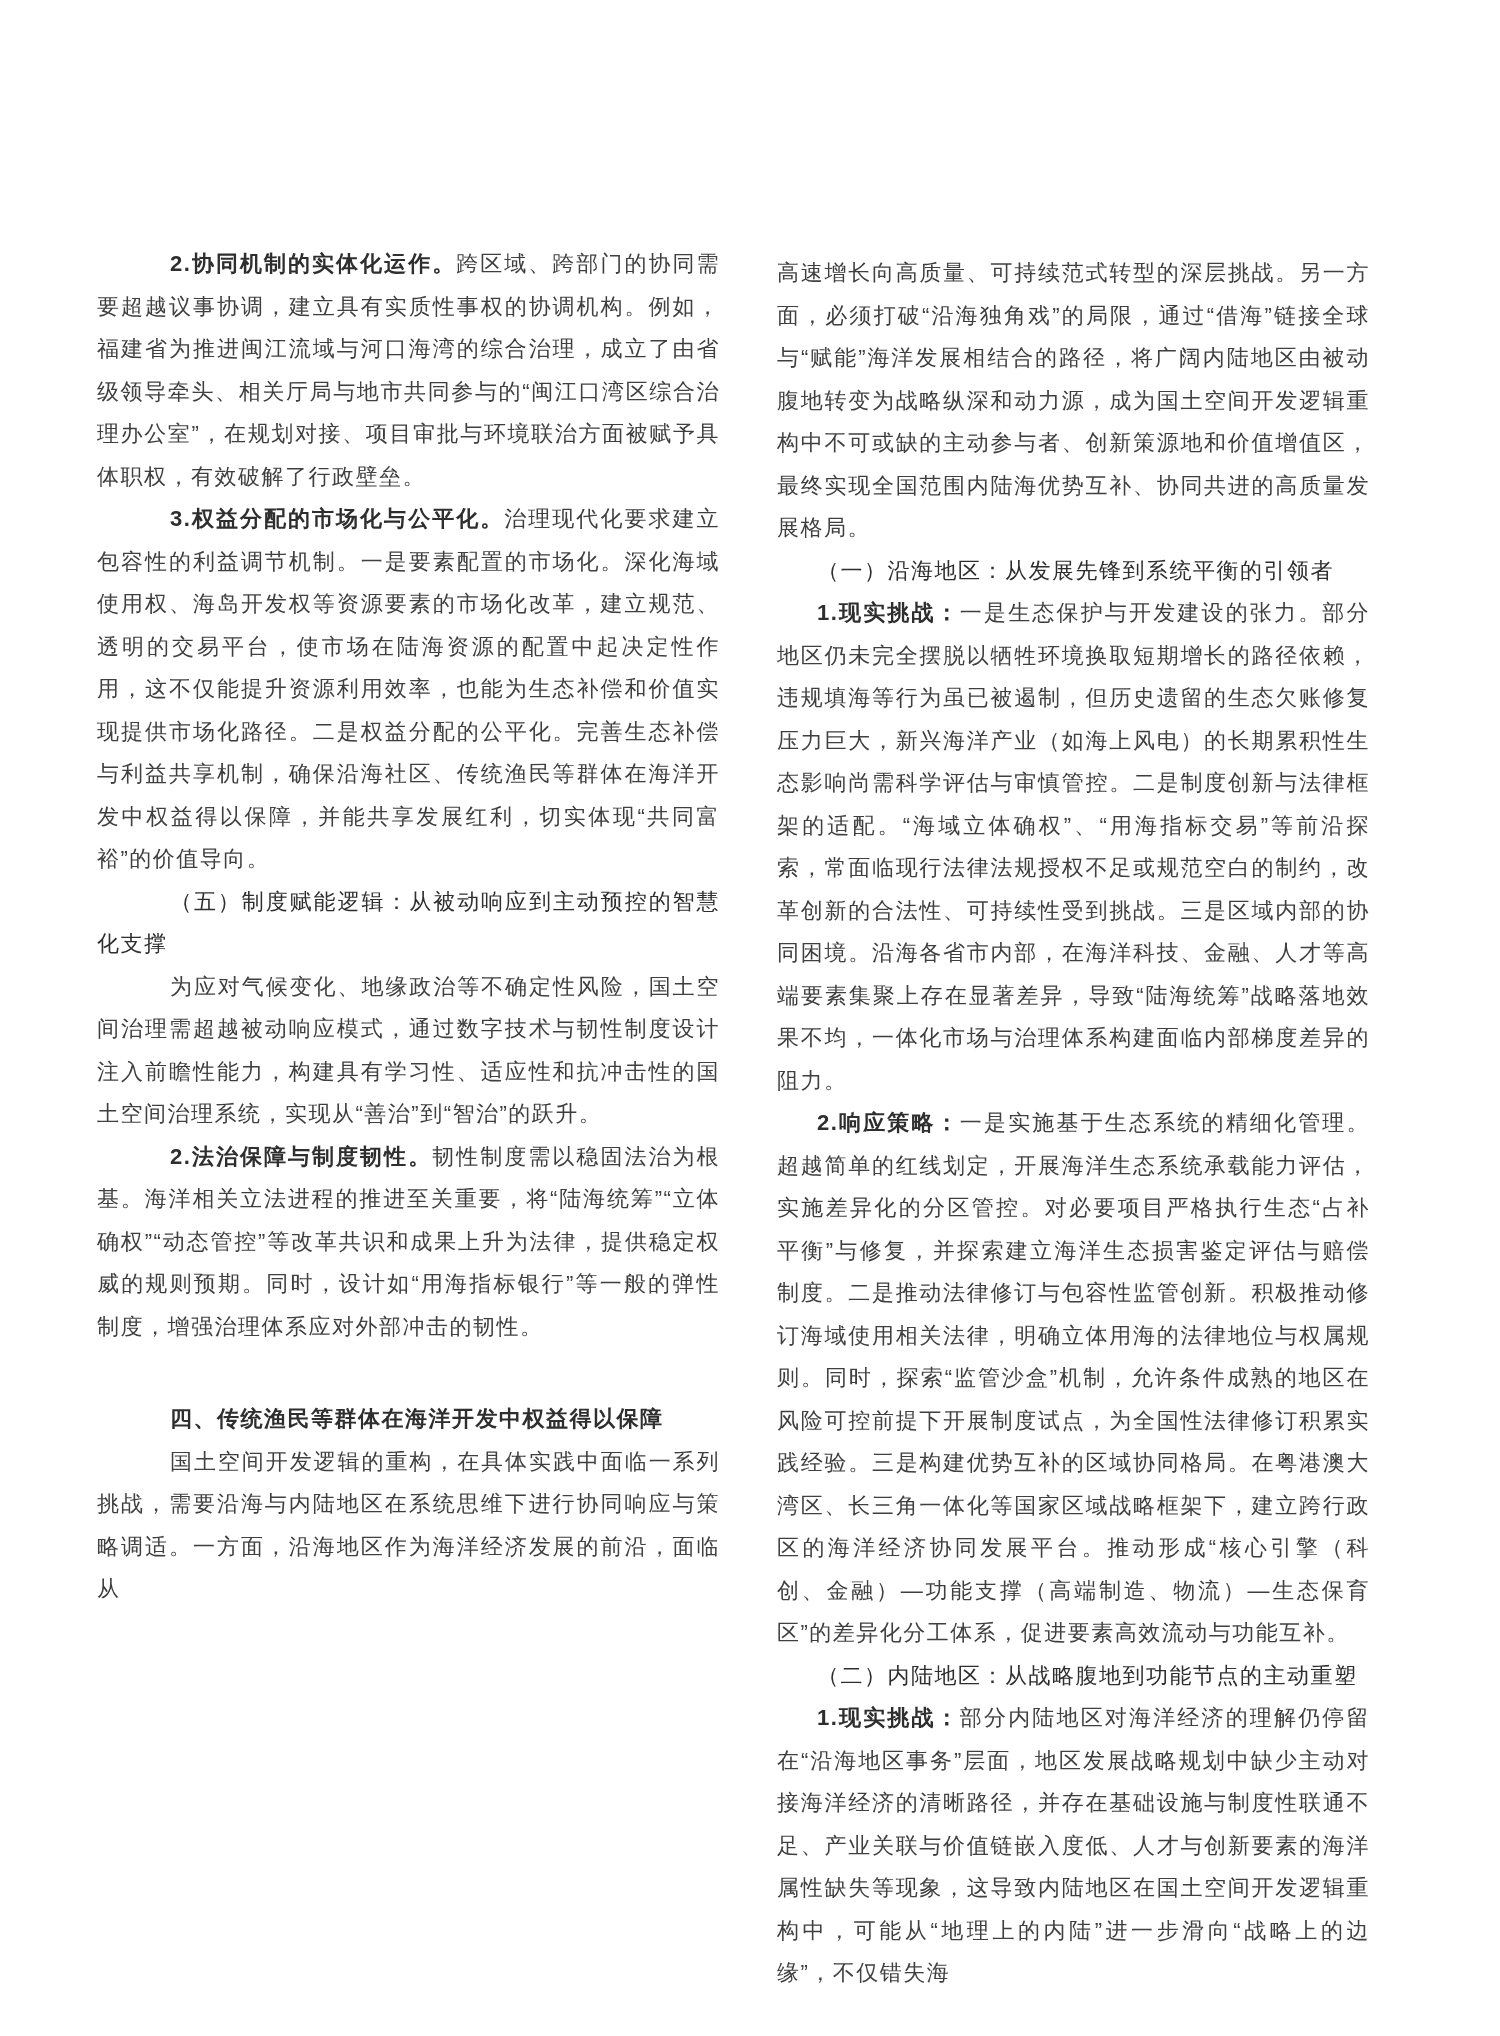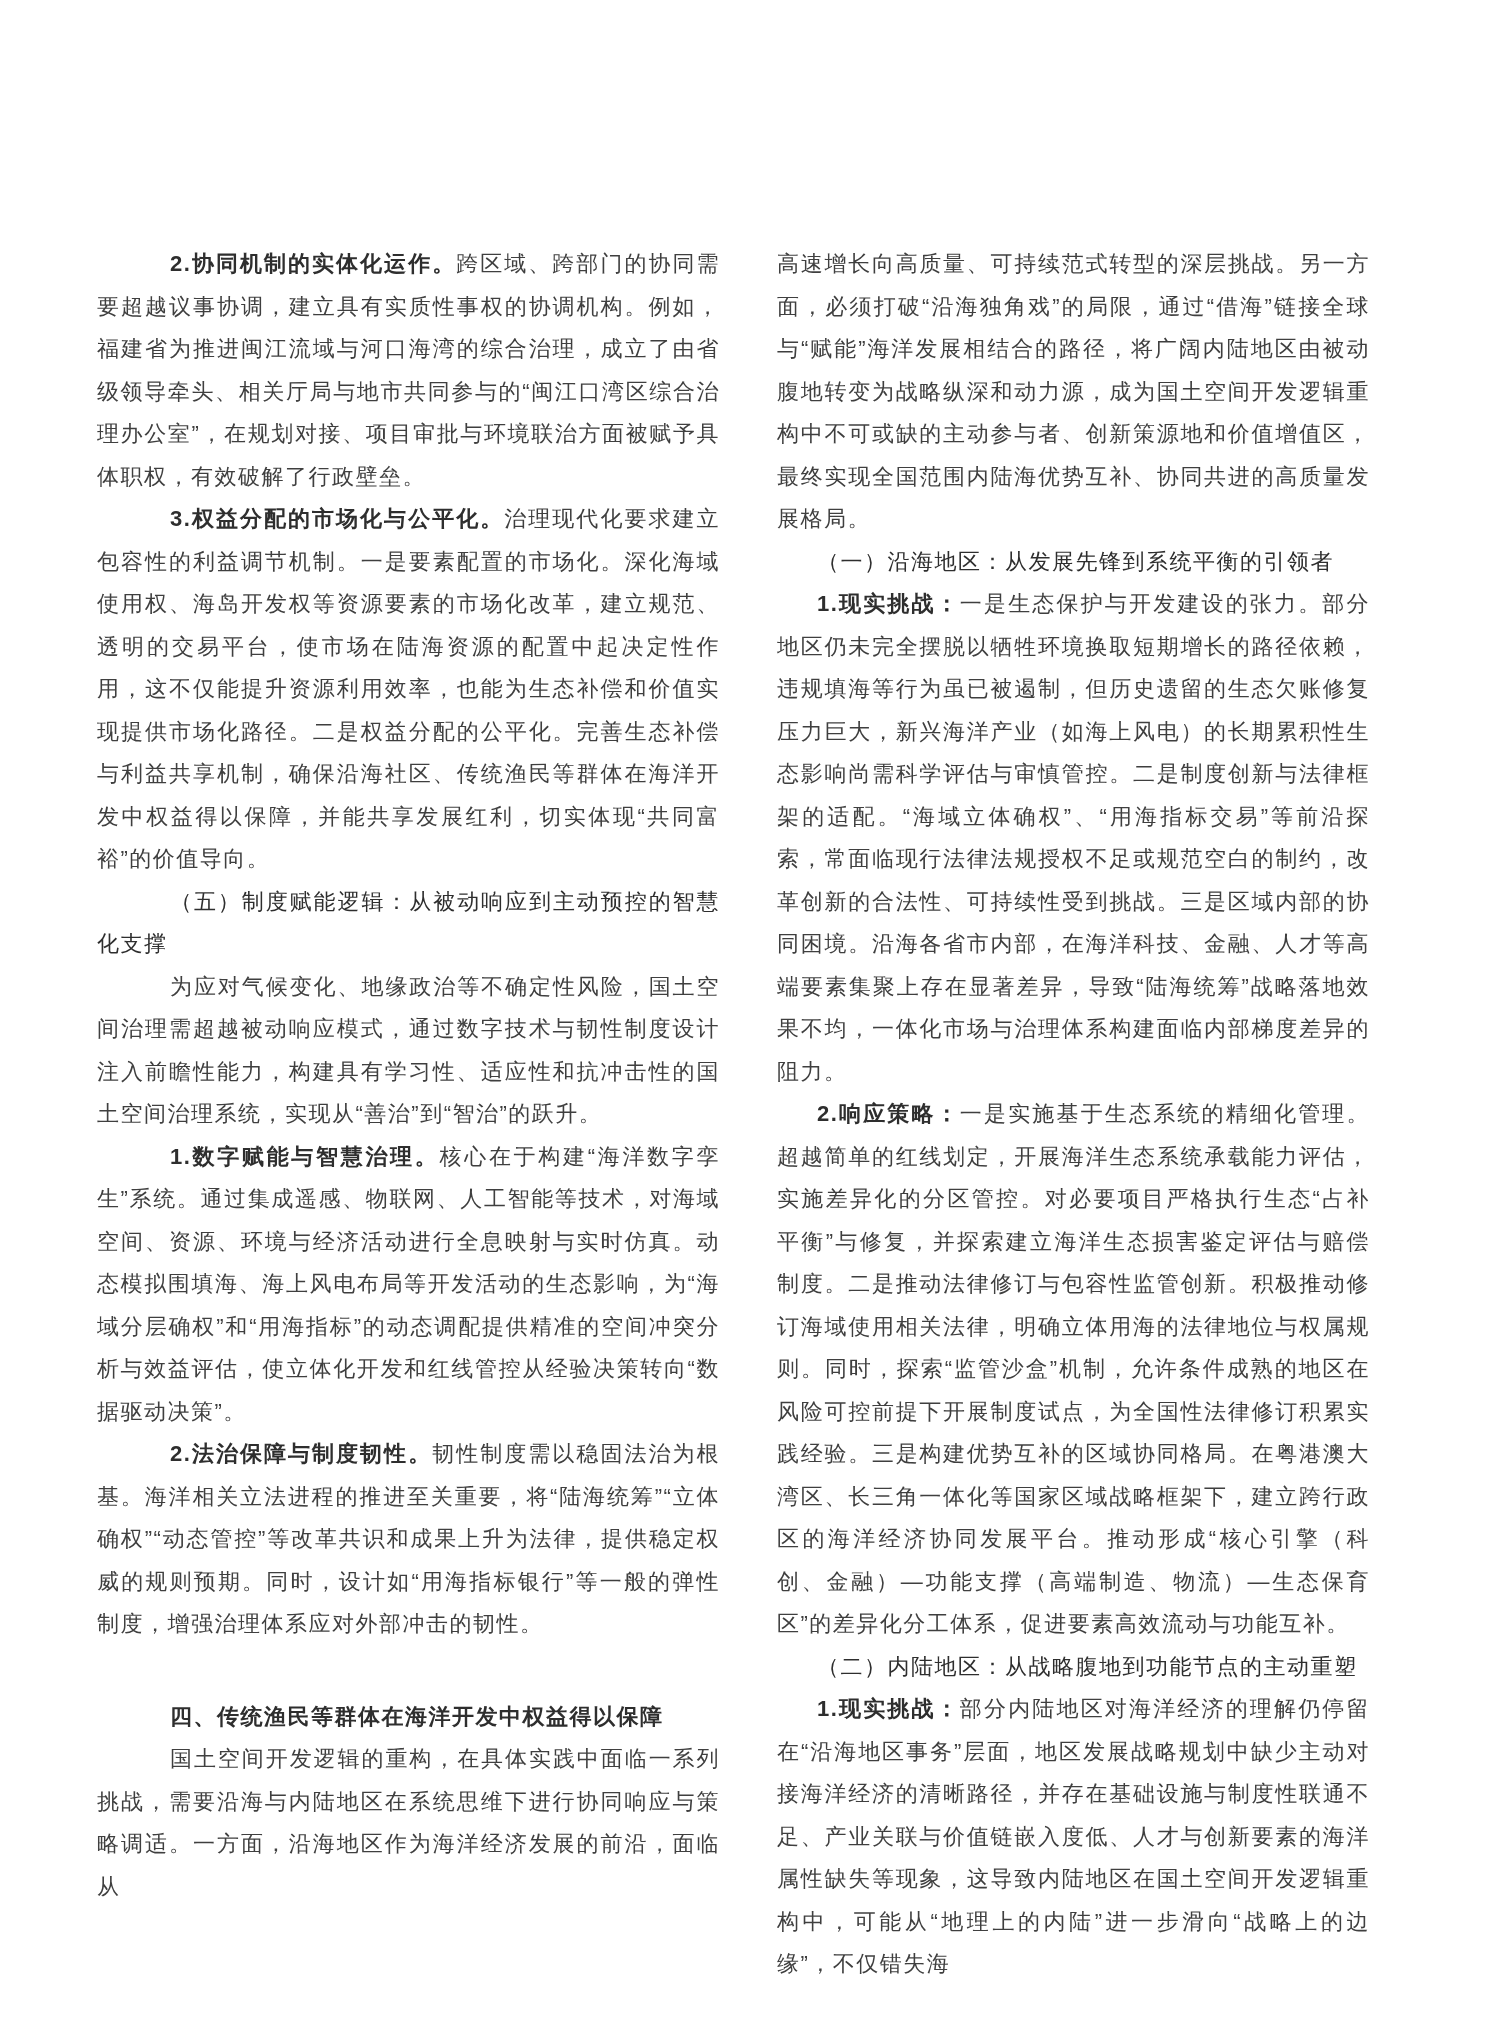--- a/index.html
+++ b/index.html
@@ -18,21 +18,21 @@
     letter-spacing:1.5px;
     text-align:justify;
     text-justify:inter-ideograph;
     color:#3f3f3f;
   }
   .col-left{left:97px;width:623px;}
   .col-right{left:777px;width:593px;}
   .col p{margin:0;padding:0;}
   .col-left p.indent{text-indent:73px;}
   .col-right p.indent{text-indent:40px;}
-  p.cont{text-indent:0 !important;}
+  p.cont{text-indent:0 !important;margin-top:9px;}
   p.heading{font-weight:400;color:#2e2e2e;}
   p.section-heading{font-weight:700;color:#2e2e2e;margin-top:50px !important;}
   b.lead{font-weight:700;color:#2e2e2e;}
   .footer{
     position:absolute;
     top:1941px;
     right:187px;
     font-size:26px;
     letter-spacing:0.5px;
     color:#454545;
@@ -44,21 +44,20 @@
 </head>
 <body>
 
 <div class="page">
 
   <div class="col col-left">
       <p class="para indent"><b class="lead">2.协同机制的实体化运作。</b><span>跨区域、跨部门的协同需要超越议事协调，建立具有实质性事权的协调机构。例如，福建省为推进闽江流域与河口海湾的综合治理，成立了由省级领导牵头、相关厅局与地市共同参与的“闽江口湾区综合治理办公室”，在规划对接、项目审批与环境联治方面被赋予具体职权，有效破解了行政壁垒。</span></p>
       <p class="para indent"><b class="lead">3.权益分配的市场化与公平化。</b><span>治理现代化要求建立包容性的利益调节机制。一是要素配置的市场化。深化海域使用权、海岛开发权等资源要素的市场化改革，建立规范、透明的交易平台，使市场在陆海资源的配置中起决定性作用，这不仅能提升资源利用效率，也能为生态补偿和价值实现提供市场化路径。二是权益分配的公平化。完善生态补偿与利益共享机制，确保沿海社区、传统渔民等群体在海洋开发中权益得以保障，并能共享发展红利，切实体现“共同富裕”的价值导向。</span></p>
       <p class="indent heading">（五）制度赋能逻辑：从被动响应到主动预控的智慧化支撑</p>
       <p class="para indent">为应对气候变化、地缘政治等不确定性风险，国土空间治理需超越被动响应模式，通过数字技术与韧性制度设计注入前瞻性能力，构建具有学习性、适应性和抗冲击性的国土空间治理系统，实现从“善治”到“智治”的跃升。</p>
-      <p class="para indent"><b class="lead">1.数字赋能与智慧治理。</b><span>核心在于构建“海洋数字孪生”系统。通过集成遥感、物联网、人工智能等技术，对海域空间、资源、环境与经济活动进行全息映射与实时仿真。动态模拟围填海、海上风电布局等开发活动的生态影响，为“海域分层确权”和“用海指标”的动态调配提供精准的空间冲突分析与效益评估，使立体化开发和红线管控从经验决策转向“数据驱动决策”。</span></p>
       <p class="para indent"><b class="lead">2.法治保障与制度韧性。</b><span>韧性制度需以稳固法治为根基。海洋相关立法进程的推进至关重要，将“陆海统筹”“立体确权”“动态管控”等改革共识和成果上升为法律，提供稳定权威的规则预期。同时，设计如“用海指标银行”等一般的弹性制度，增强治理体系应对外部冲击的韧性。</span></p>
       <p class="indent section-heading">四、传统渔民等群体在海洋开发中权益得以保障</p>
       <p class="para indent">国土空间开发逻辑的重构，在具体实践中面临一系列挑战，需要沿海与内陆地区在系统思维下进行协同响应与策略调适。一方面，沿海地区作为海洋经济发展的前沿，面临从</p>
     </div>
 
   <div class="col col-right">
       <p class="para cont">高速增长向高质量、可持续范式转型的深层挑战。另一方面，必须打破“沿海独角戏”的局限，通过“借海”链接全球与“赋能”海洋发展相结合的路径，将广阔内陆地区由被动腹地转变为战略纵深和动力源，成为国土空间开发逻辑重构中不可或缺的主动参与者、创新策源地和价值增值区，最终实现全国范围内陆海优势互补、协同共进的高质量发展格局。</p>
       <p class="indent heading">（一）沿海地区：从发展先锋到系统平衡的引领者</p>
       <p class="para indent"><b class="lead">1.现实挑战：</b><span>一是生态保护与开发建设的张力。部分地区仍未完全摆脱以牺牲环境换取短期增长的路径依赖，违规填海等行为虽已被遏制，但历史遗留的生态欠账修复压力巨大，新兴海洋产业（如海上风电）的长期累积性生态影响尚需科学评估与审慎管控。二是制度创新与法律框架的适配。“海域立体确权”、“用海指标交易”等前沿探索，常面临现行法律法规授权不足或规范空白的制约，改革创新的合法性、可持续性受到挑战。三是区域内部的协同困境。沿海各省市内部，在海洋科技、金融、人才等高端要素集聚上存在显著差异，导致“陆海统筹”战略落地效果不均，一体化市场与治理体系构建面临内部梯度差异的阻力。</span></p>
       <p class="para indent"><b class="lead">2.响应策略：</b><span>一是实施基于生态系统的精细化管理。超越简单的红线划定，开展海洋生态系统承载能力评估，实施差异化的分区管控。对必要项目严格执行生态“占补平衡”与修复，并探索建立海洋生态损害鉴定评估与赔偿制度。二是推动法律修订与包容性监管创新。积极推动修订海域使用相关法律，明确立体用海的法律地位与权属规则。同时，探索“监管沙盒”机制，允许条件成熟的地区在风险可控前提下开展制度试点，为全国性法律修订积累实践经验。三是构建优势互补的区域协同格局。在粤港澳大湾区、长三角一体化等国家区域战略框架下，建立跨行政区的海洋经济协同发展平台。推动形成“核心引擎（科创、金融）—功能支撑（高端制造、物流）—生态保育区”的差异化分工体系，促进要素高效流动与功能互补。</span></p>

